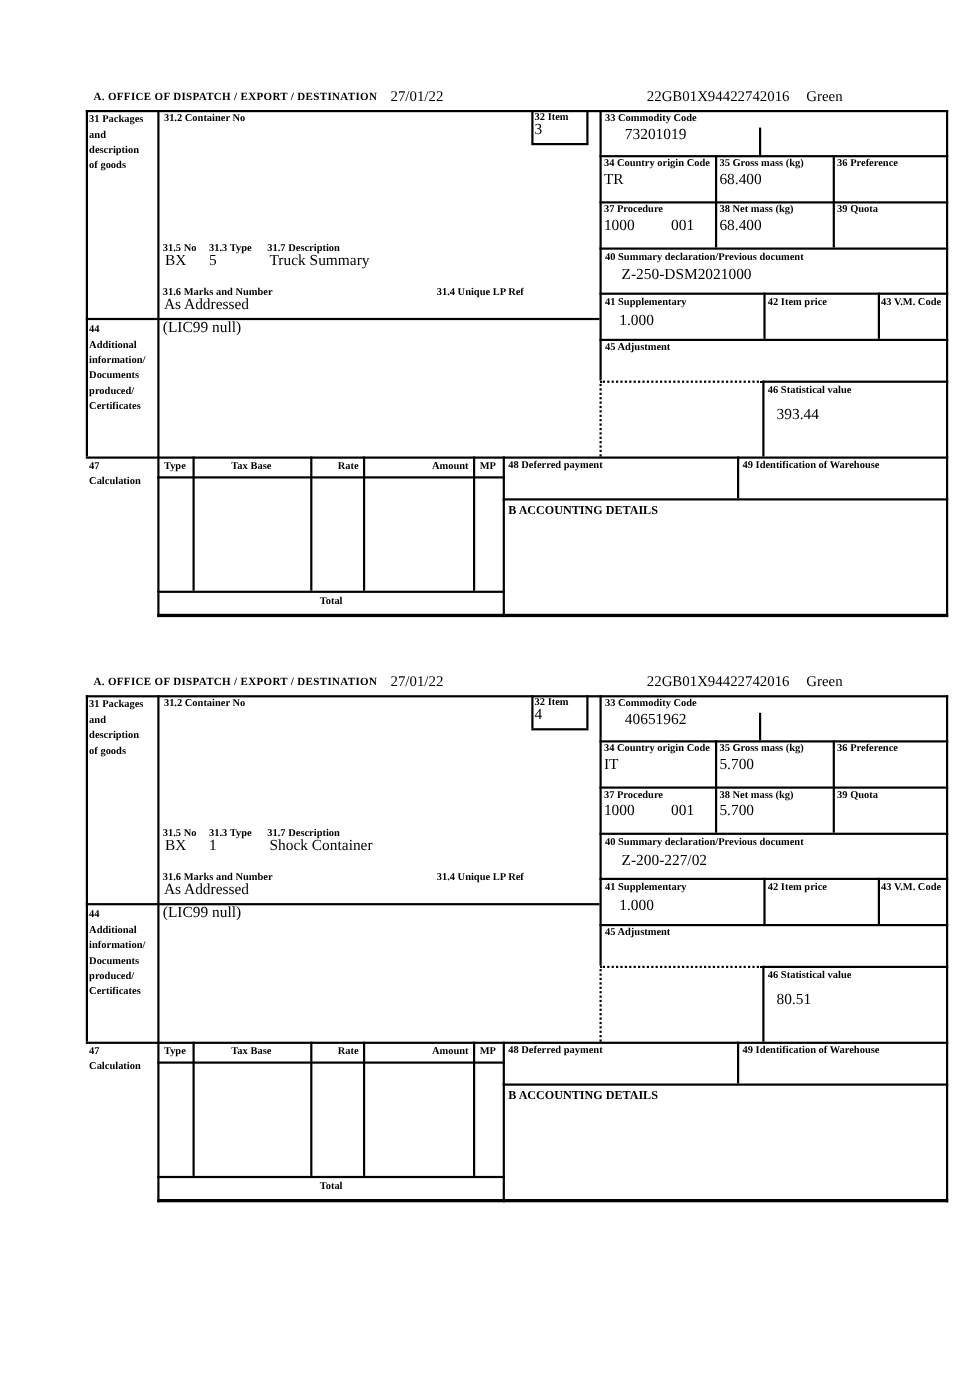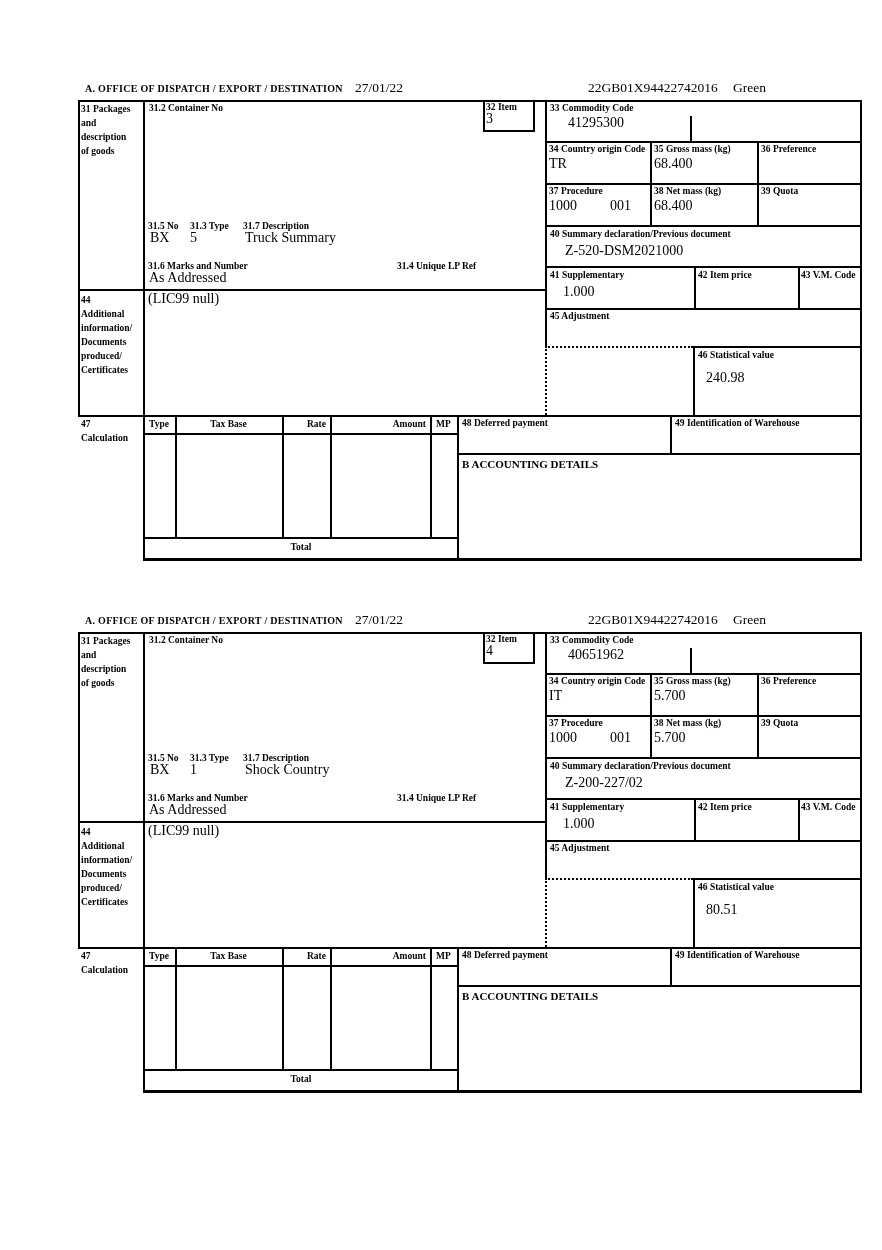--- a/index.html
+++ b/index.html
@@ -76,21 +76,21 @@
     <div class="t wrap" style="left:81px;top:22px;width:62px">31 Packages
 and
 description
 of goods</div>
     <div class="t lb" style="left:149px;top:23px">31.2 Container No</div>
 
     <div class="t lb" style="left:486px;top:22px">32 Item</div>
     <div class="t val" style="left:486px;top:31px">3</div>
 
     <div class="t lb" style="left:550px;top:23px">33 Commodity Code</div>
-    <div class="t val" style="left:568px;top:35px">41295300</div>
+    <div class="t val" style="left:568px;top:35px">73201019</div>
 
     <div class="t lb" style="left:549px;top:64px">34 Country origin Code</div>
     <div class="t val" style="left:549px;top:76px">TR</div>
     <div class="t lb" style="left:654px;top:64px">35 Gross mass (kg)</div>
     <div class="t val" style="left:654px;top:76px">68.400</div>
     <div class="t lb" style="left:761px;top:64px">36 Preference</div>
 
     <div class="t lb" style="left:549px;top:106px">37 Procedure</div>
     <div class="t val" style="left:549px;top:118px">1000</div>
     <div class="t val" style="left:610px;top:118px">001</div>
@@ -103,39 +103,39 @@
     <div class="t lb" style="left:243px;top:141px">31.7 Description</div>
     <div class="t val" style="left:150px;top:150px">BX</div>
     <div class="t val" style="left:190px;top:150px">5</div>
     <div class="t val" style="left:245px;top:150px">Truck Summary</div>
 
     <div class="t lb" style="left:148px;top:181px">31.6 Marks and Number</div>
     <div class="t lb" style="left:397px;top:181px">31.4 Unique LP Ref</div>
     <div class="t val" style="left:149px;top:190px">As Addressed</div>
 
     <div class="t lb" style="left:550px;top:149px">40 Summary declaration/Previous document</div>
-    <div class="t val" style="left:565px;top:163px">Z-520-DSM2021000</div>
+    <div class="t val" style="left:565px;top:163px">Z-250-DSM2021000</div>
 
     <div class="t lb" style="left:550px;top:190px">41 Supplementary</div>
     <div class="t val" style="left:563px;top:204px">1.000</div>
     <div class="t lb" style="left:698px;top:190px">42 Item price</div>
     <div class="t lb" style="left:801px;top:190px">43 V.M. Code</div>
 
     <div class="t wrap" style="left:81px;top:213px;width:64px">44
 Additional
 information/
 Documents
 produced/
 Certificates</div>
     <div class="t val" style="left:148px;top:211px">(LIC99 null)</div>
 
     <div class="t lb" style="left:550px;top:231px">45 Adjustment</div>
 
     <div class="t lb" style="left:698px;top:270px">46 Statistical value</div>
-    <div class="t val" style="left:706px;top:290px">240.98</div>
+    <div class="t val" style="left:706px;top:290px">393.44</div>
 
     <div class="t wrap" style="left:81px;top:337px;width:64px">47
 Calculation</div>
     <div class="th" style="left:143px;top:339px;width:32px;text-align:center">Type</div>
     <div class="th" style="left:175px;top:339px;width:107px;text-align:center">Tax Base</div>
     <div class="th" style="left:282px;top:339px;width:44px;text-align:right">Rate</div>
     <div class="th" style="left:330px;top:339px;width:96px;text-align:right">Amount</div>
     <div class="th" style="left:430px;top:339px;width:27px;text-align:center">MP</div>
 
     <div class="t lb" style="left:462px;top:338px">48 Deferred payment</div>
@@ -213,21 +213,21 @@
     <div class="t val" style="left:610px;top:118px">001</div>
     <div class="t lb" style="left:654px;top:106px">38 Net mass (kg)</div>
     <div class="t val" style="left:654px;top:118px">5.700</div>
     <div class="t lb" style="left:761px;top:106px">39 Quota</div>
 
     <div class="t lb" style="left:148px;top:141px">31.5 No</div>
     <div class="t lb" style="left:190px;top:141px">31.3 Type</div>
     <div class="t lb" style="left:243px;top:141px">31.7 Description</div>
     <div class="t val" style="left:150px;top:150px">BX</div>
     <div class="t val" style="left:190px;top:150px">1</div>
-    <div class="t val" style="left:245px;top:150px">Shock Country</div>
+    <div class="t val" style="left:245px;top:150px">Shock Container</div>
 
     <div class="t lb" style="left:148px;top:181px">31.6 Marks and Number</div>
     <div class="t lb" style="left:397px;top:181px">31.4 Unique LP Ref</div>
     <div class="t val" style="left:149px;top:190px">As Addressed</div>
 
     <div class="t lb" style="left:550px;top:149px">40 Summary declaration/Previous document</div>
     <div class="t val" style="left:565px;top:163px">Z-200-227/02</div>
 
     <div class="t lb" style="left:550px;top:190px">41 Supplementary</div>
     <div class="t val" style="left:563px;top:204px">1.000</div>

